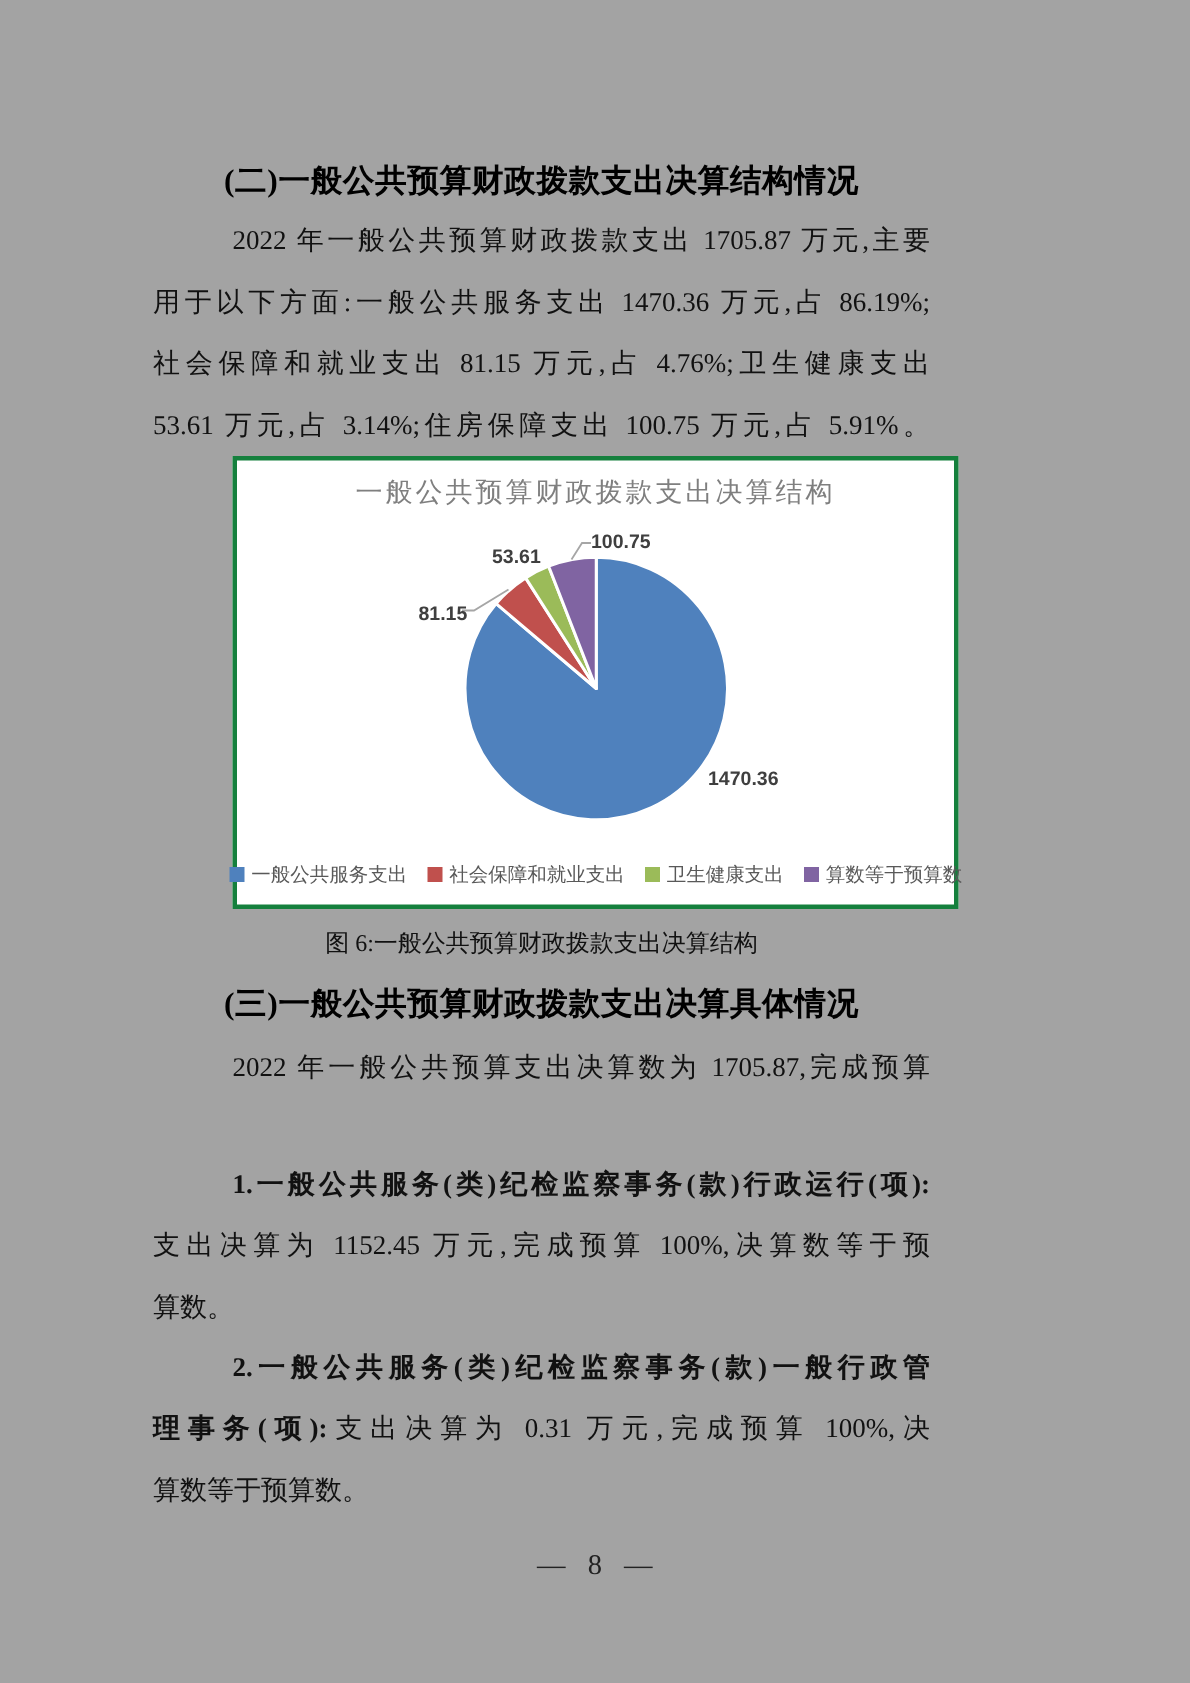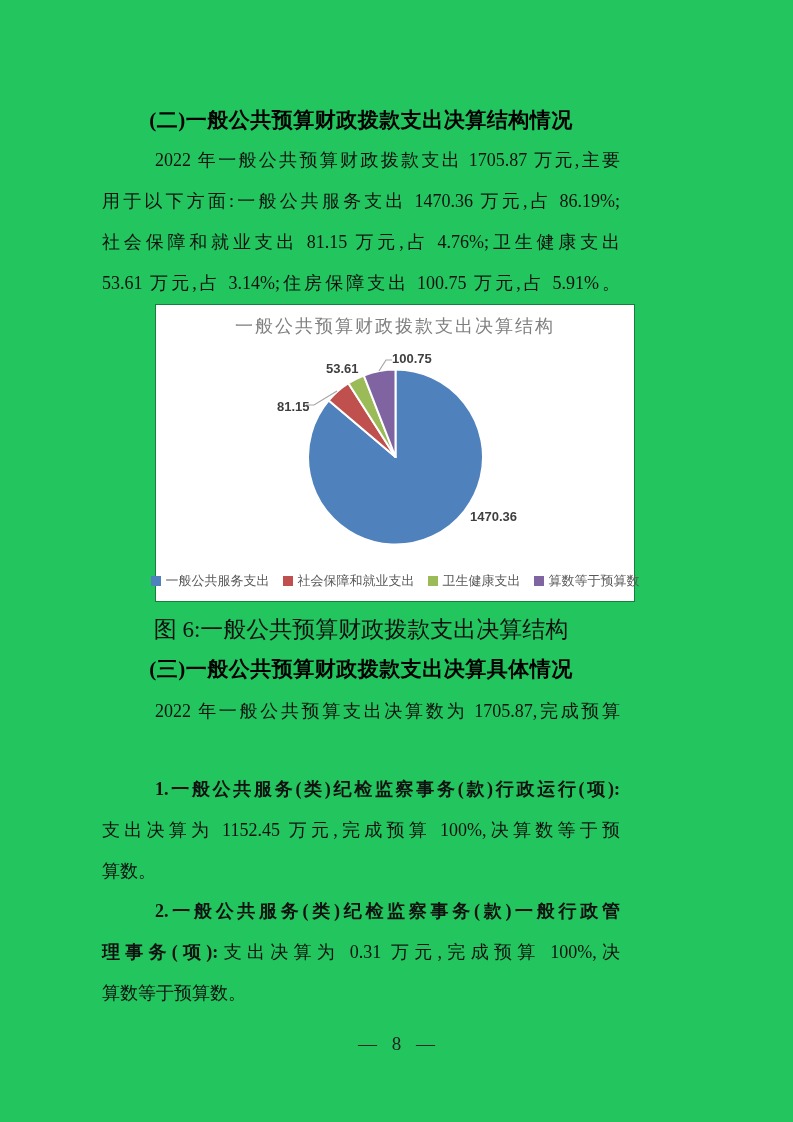--- a/index.html
+++ b/index.html
@@ -1,35 +1,35 @@
 <!DOCTYPE html>
 <html><head>
 <meta charset="utf-8">
 <style>
   html,body{margin:0;padding:0;background:#ffffff;}
   .page{
     position:relative;
     width:793px;height:1122px;
-    background:#22c55e;
+    background:#a3a3a3;
     font-family:"Liberation Serif","DejaVu Serif",serif;
     color:#1a1a1a;
     overflow:hidden;
   }
   .abs{position:absolute;}
   .col{left:102px;width:518px;}
   .heading{
     font-weight:700;
     font-size:21px;
     line-height:28px;
     text-align:center;
     color:#000;
     letter-spacing:0.5px;
   }
   .caption{
-    font-size:23px;
+    font-size:16px;
     line-height:26px;
     text-align:center;
     color:#111;
   }
   .para{font-size:18px;color:#111;}
   .para .line{
     height:41px;
     line-height:41px;
     white-space:nowrap;
   }
@@ -44,21 +44,21 @@
   .footer{
     left:0;width:793px;
     text-align:center;
     font-size:19px;
     color:#222;
     word-spacing:10px;
   }
   
   .chart-box{
     left:155px;top:304px;width:478px;height:296px;
-    border:1px solid #15803d;
+    border:3px solid #15803d;
     background:#ffffff;
     font-family:"Liberation Sans","DejaVu Sans",sans-serif;
   }
   .chart-title{
     position:absolute;top:9px;left:0;width:100%;
     text-align:center;
     font-size:18px;
     letter-spacing:2px;
     color:#7f7f7f;
   }

